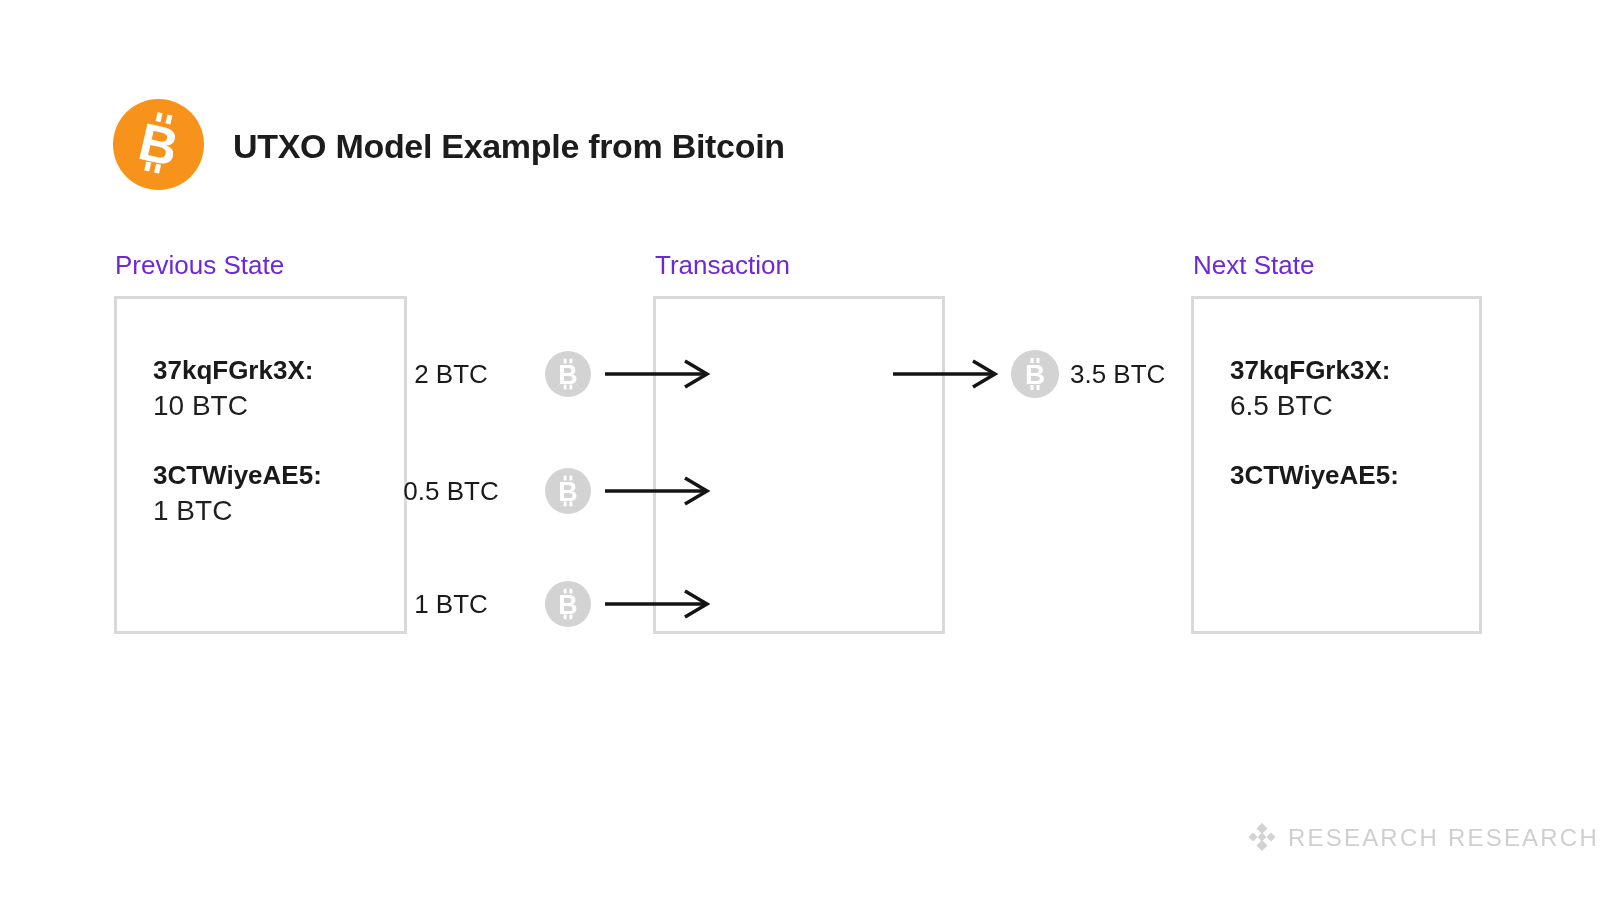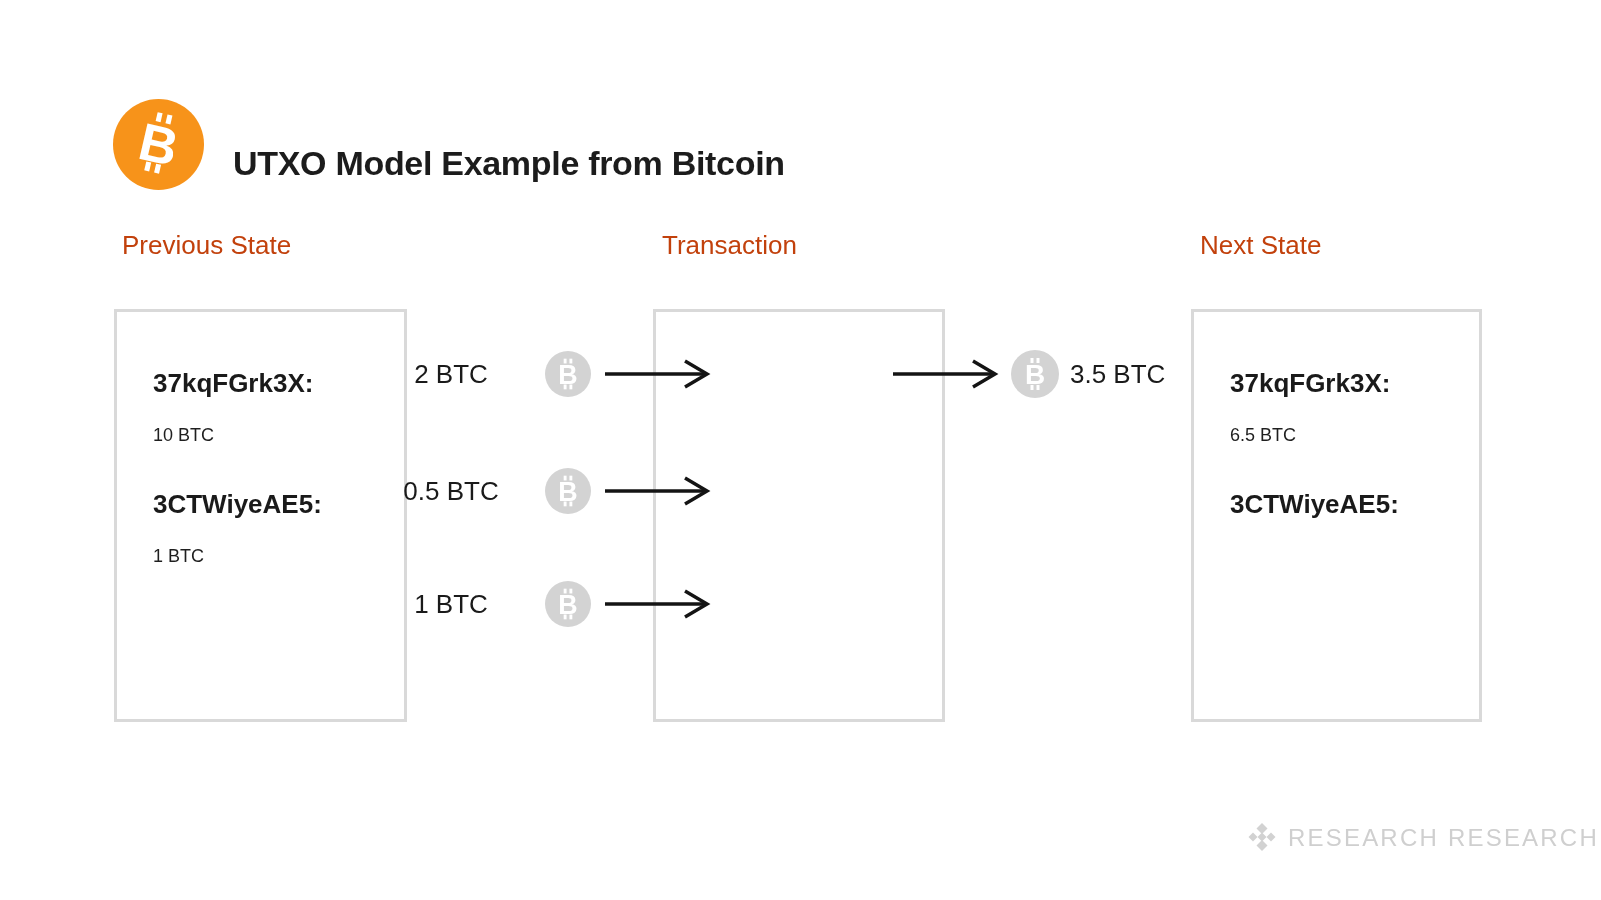--- a/index.html
+++ b/index.html
@@ -12,46 +12,46 @@
     position: relative;
     width: 1601px;
     height: 900px;
     background: #ffffff;
     overflow: hidden;
   }
 
   
   .btc-logo { position: absolute; left: 113px; top: 99px; width: 91px; height: 91px; }
   .page-title {
-    position: absolute; left: 233px; top: 143px;
+    position: absolute; left: 233px; top: 126px;
     font-size: 34px; font-weight: bold; letter-spacing: -0.3px;
     color: #1c1c1c; line-height: 40px; white-space: nowrap;
   }
 
   
   .col-label {
-    position: absolute; top: 230px;
-    font-size: 26px; line-height: 30px; color: #c2410c; white-space: nowrap; margin-left: 7px;
+    position: absolute; top: 250px;
+    font-size: 26px; line-height: 30px; color: #6d28d9; white-space: nowrap;
   }
   .col-label.prev { left: 115px; }
   .col-label.tx   { left: 655px; }
   .col-label.next { left: 1193px; }
 
   
   .state-box {
-    position: absolute; top: 309px; height: 413px;
+    position: absolute; top: 296px; height: 338px;
     border: 3px solid #d9d9d9; background: #ffffff;
   }
   .state-box.prev { left: 114px;  width: 293px; }
   .state-box.tx   { left: 653px;  width: 292px; }
   .state-box.next { left: 1191px; width: 291px; }
   .box-content { padding: 53px 0 0 36px; }
   .utxo-entry + .utxo-entry { margin-top: 33px; }
   .utxo-address { font-size: 26px; font-weight: bold; line-height: 36px; color: #1a1a1a; white-space: nowrap; }
-  .utxo-amount  { font-size: 18px; line-height: 36px; color: #1f1f1f; white-space: nowrap; margin-top: 16px; }
+  .utxo-amount  { font-size: 28px; line-height: 36px; color: #1f1f1f; white-space: nowrap; }
 
   
   .flow-row { position: absolute; height: 48px; }
   .flow-row.in-1 { top: 350px; }
   .flow-row.in-2 { top: 467px; }
   .flow-row.in-3 { top: 580px; }
   .flow-row.out  { top: 350px; }
   .amount-label {
     position: absolute; font-size: 26px; line-height: 48px;
     color: #1a1a1a; white-space: nowrap; text-align: center;

